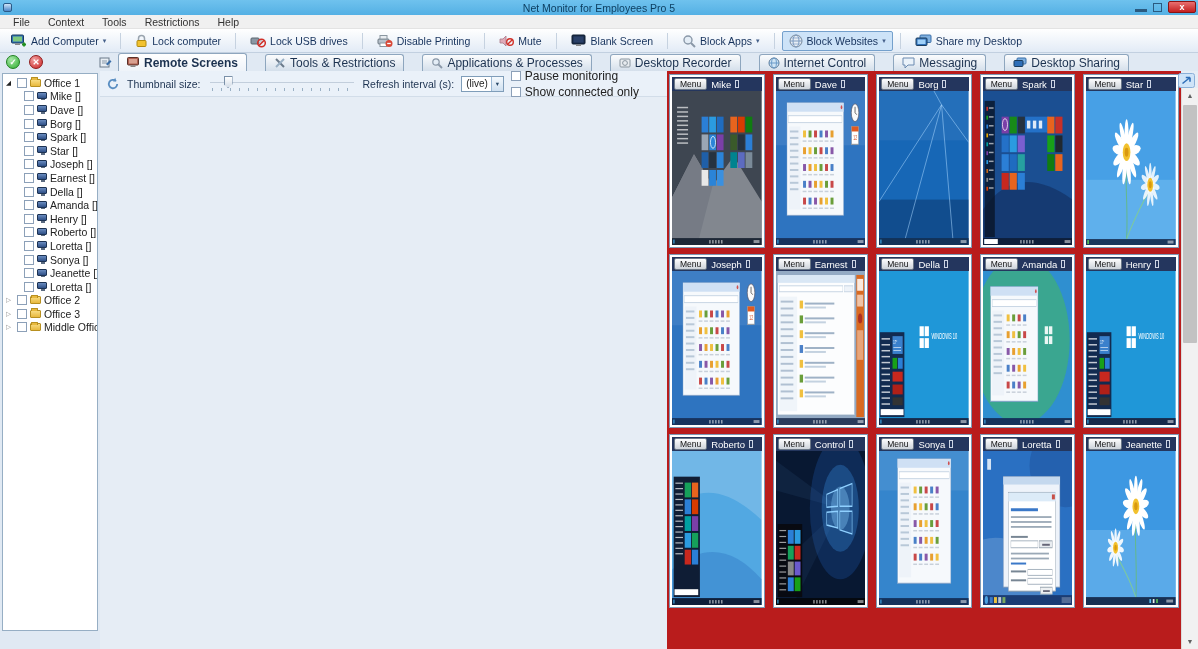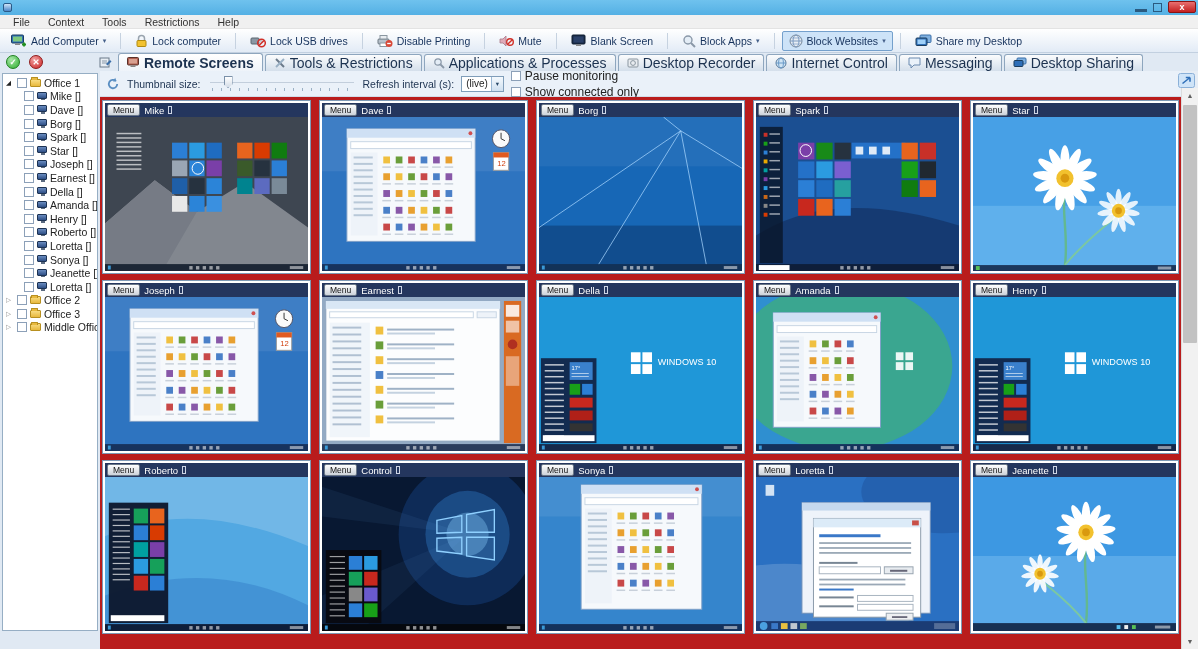--- a/index.html
+++ b/index.html
@@ -26,38 +26,38 @@
   .caret{font-size:7px;color:#45608a}
   .tb-sep{width:1px;height:16px;background:#c6d2e0;margin:0 7px}
 
   
   .tabstrip{height:18px;display:flex;background:#e0e9f3;align-items:flex-end}
   .side-actions{width:118px;height:18px;display:flex;align-items:center;gap:9px;padding:0 6px;flex:none}
   .circle-btn{width:14px;height:14px;border-radius:50%;display:inline-flex;align-items:center;justify-content:center;color:#fff;font-size:8.5px;font-weight:bold;line-height:1}
   .circle-btn.green{background:radial-gradient(circle at 35% 30%,#a8e8a8,#2fae2f);border:1px solid #1f7f1f}
   .circle-btn.red{background:radial-gradient(circle at 35% 30%,#f0a0a0,#cc2424);border:1px solid #8f1a1a}
   .log-icon{margin-left:auto}
-  .tab{display:flex;align-items:center;gap:4px;height:17px;padding:0 8px;margin-right:2px;border:1px solid #8ea6be;border-bottom:none;border-radius:3px 3px 0 0;background:linear-gradient(#fbfcfd,#d4dfeb);font-size:14px;color:#1c3250;white-space:nowrap}
+  .tab{display:flex;align-items:center;gap:4px;height:17px;padding:0 8px;margin-right:18px;border:1px solid #8ea6be;border-bottom:none;border-radius:3px 3px 0 0;background:linear-gradient(#fbfcfd,#d4dfeb);font-size:12px;color:#1c3250;white-space:nowrap}
   .tab.active{background:linear-gradient(#ffffff,#eef3f9);height:18px;font-weight:bold}
 
   
   .main{display:flex;height:578px}
   .left-col{width:100px;flex:none;background:#e0e9f3;padding:2px 2px 0 2px}
   .tree{background:#fff;border:1px solid #96aec4;height:558px;overflow:hidden;padding-top:2px}
   .tree-row{display:flex;align-items:center;gap:3px;height:13.6px;padding-left:3px;white-space:nowrap;font-size:10.5px}
   .tree-row.child{padding-left:21px}
   .expander{width:8px;font-size:6.5px;color:#222;flex:none}
   .expander.closed{color:#8a8a8a}
   .checkbox{width:10px;height:10px;background:#fff;border:1px solid #8ca0b8;flex:none}
   .folder-icon{width:11px;height:8px;background:linear-gradient(#f8dc82,#e8b93e);border:1px solid #b89020;border-radius:1px;position:relative;flex:none}
   .folder-icon::before{content:"";position:absolute;top:-2.5px;left:0;width:5px;height:2px;background:#e8b93e;border:1px solid #b89020;border-bottom:none;border-radius:1px 1px 0 0}
   .mon-icon{width:10px;height:7px;background:linear-gradient(#6a8cc0,#2e4f86);border:1px solid #1d3354;border-radius:1px;position:relative;flex:none;margin-top:-2px}
   .mon-icon::after{content:"";position:absolute;left:2.5px;bottom:-2.5px;width:4px;height:1.5px;background:#5a6a80}
 
-  .right-col{flex:1;display:flex;flex-direction:column;position:relative;padding-right:17px}
+  .right-col{flex:1;display:flex;flex-direction:row;position:relative;padding-right:17px}
 
   
   .controls{height:26px;background:#eaf1f9;display:flex;align-items:center;gap:7px;padding:0 28px 0 6px;border-bottom:1px solid #d2dde9}
   .ctl-label{font-size:10.5px;color:#1c3250;white-space:nowrap}
   .slider{width:148px;height:17px;position:relative;flex:none}
   .slider-track{position:absolute;left:2px;right:2px;top:7px;height:1px;background:#c2cedc}
   .slider-ticks{position:absolute;left:4px;right:2px;bottom:1px;height:3px;background:repeating-linear-gradient(90deg,#9ab0c4 0 1px,transparent 1px 9px)}
   .slider-thumb{position:absolute;left:16px;top:1px;width:9px;height:12px;background:linear-gradient(#ffffff,#d4dde8);border:1px solid #7a90a8;clip-path:polygon(0 0,100% 0,100% 68%,50% 100%,0 68%)}
   .dropdown{display:flex;align-items:center;gap:3px;border:1px solid #7f9db9;background:#fff;height:16px;padding-left:4px;font-size:10px}
   .dd-arrow{width:12px;height:14px;background:linear-gradient(#f4f9fd,#cfe0f0);border-left:1px solid #9ab8d4;display:flex;align-items:center;justify-content:center;font-size:6.5px;color:#2a4a6a}
@@ -80,20 +80,21 @@
   .vscroll{position:absolute;right:0;top:17px;bottom:0;width:17px;background:#f1f1f1;border-left:1px solid #dcdcdc;display:flex;flex-direction:column;align-items:center}
   .vs-arrow{height:15px;width:100%;display:flex;align-items:center;justify-content:center;font-size:7px;color:#606060;flex:none}
   .vs-track{flex:1;width:100%;position:relative}
   .vs-thumb{position:absolute;top:2px;left:1px;right:1px;height:238px;background:#c2c2c2;border-radius:1px}
 </style>
 </head>
 <body>
 
 <div class="titlebar">
   <span class="app-icon"></span>
+  <span class="title">Net Monitor for Employees Pro 5</span>
   <span class="win-controls">
     <span class="wc min"></span>
     <span class="wc max"></span>
     <span class="wc close">x</span>
   </span>
 </div>
 
 <div class="menubar">
   <span class="menu-item">File</span>
   <span class="menu-item">Context</span>

